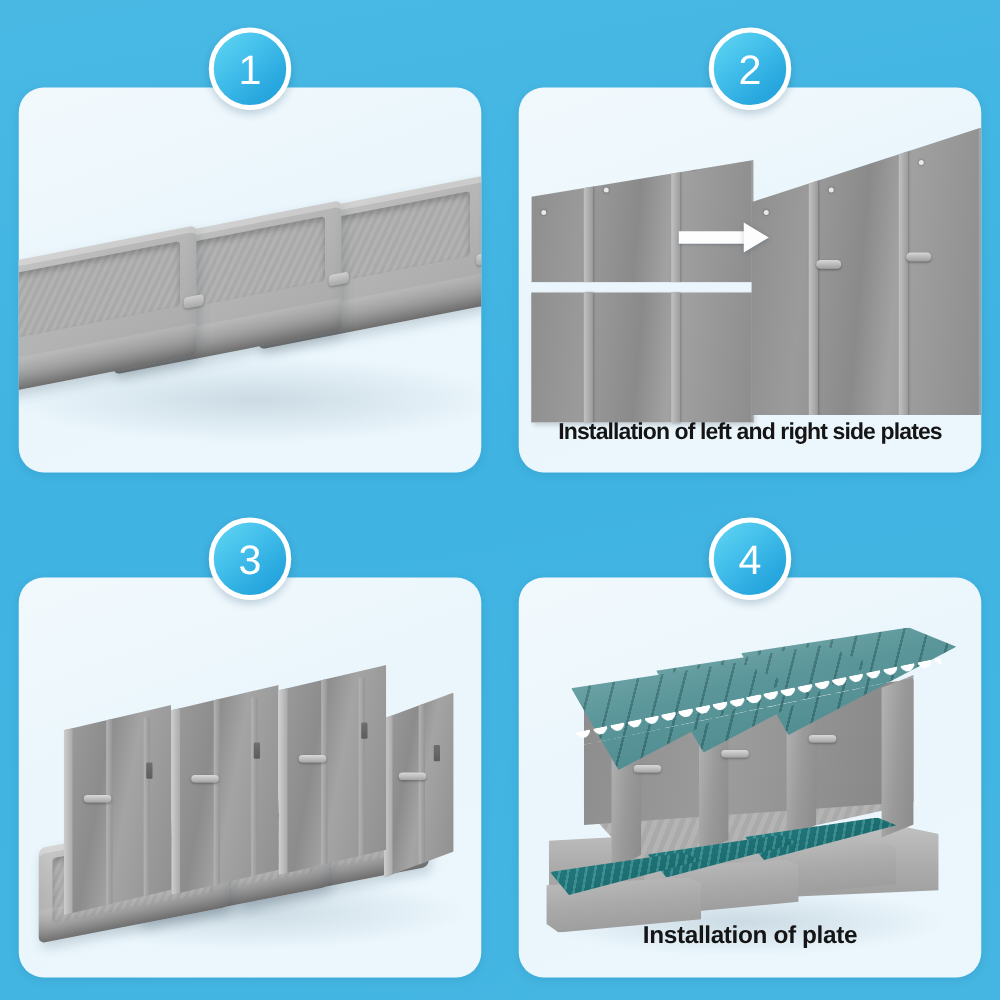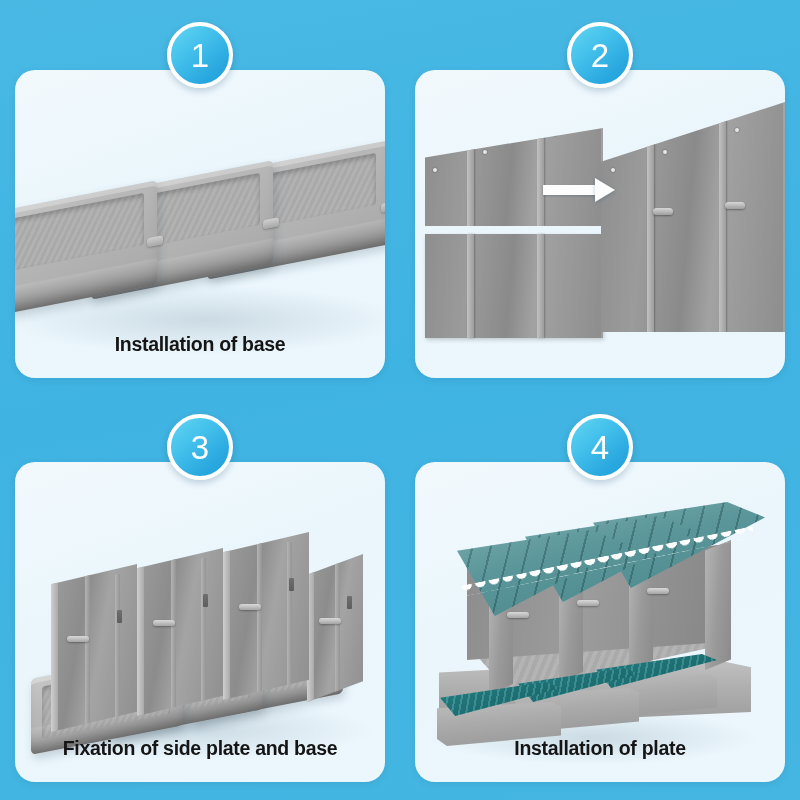--- a/index.html
+++ b/index.html
@@ -220,21 +220,20 @@
 
           <div class="trayU p skew-iso" style="left:76px; top:108px; width:182px; height:104px;">
             <div class="latch" style="right:-6px; top:58px;"></div>
           </div>
 
           <div class="trayU p skew-iso" style="left:-40px; top:128px; width:182px; height:104px;">
             <div class="latch" style="right:-6px; top:56px;"></div>
           </div>
 
         </div>
-        <div class="caption">Installation of base</div>
       </div>
       <div class="badge">1</div>
     </div>
 
     <div class="cell r1 c2">
       <div class="card">
         <div class="stage">
 
           <div class="plate-group" style="left:10px; top:30px; width:180px; height:230px;">
             <div class="plate" style="left:0; top:28px; width:178px; height:98px;
@@ -263,20 +262,21 @@
               <div class="rib" style="left:118px;"></div>
               <div class="screw" style="left:10px; top:66px;"></div>
               <div class="screw" style="left:62px; top:48px;"></div>
               <div class="screw" style="left:134px; top:26px;"></div>
             </div>
             <div class="connector" style="left:52px; top:118px;"></div>
             <div class="connector" style="left:124px; top:112px;"></div>
           </div>
 
         </div>
+        <div class="caption small">Installation of left and right side plates</div>
       </div>
       <div class="badge">2</div>
     </div>
 
     <div class="cell r2 c1">
       <div class="card">
         <div class="stage">
 
           <div class="groundshadow p" style="left:10px; top:238px; width:350px; height:60px;"></div>
 
@@ -313,21 +313,20 @@
           <div class="upright p" style="left:36px; top:102px; width:86px; height:168px;
                clip-path: polygon(0 12%, 100% 0, 100% 88%, 0 100%);">
             <div class="edge"></div>
             <div class="vrib" style="left:34px;"></div>
             <div class="vrib" style="left:64px;"></div>
             <div class="clip" style="left:16px; top:72px;"></div>
             <div class="tab" style="left:66px; top:46px;"></div>
           </div>
 
         </div>
-        <div class="caption">Fixation of side plate and base</div>
       </div>
       <div class="badge">3</div>
     </div>
 
     <div class="cell r2 c2">
       <div class="card">
         <div class="stage">
 
           <div class="groundshadow p" style="left:14px; top:248px; width:330px; height:55px;"></div>
 

